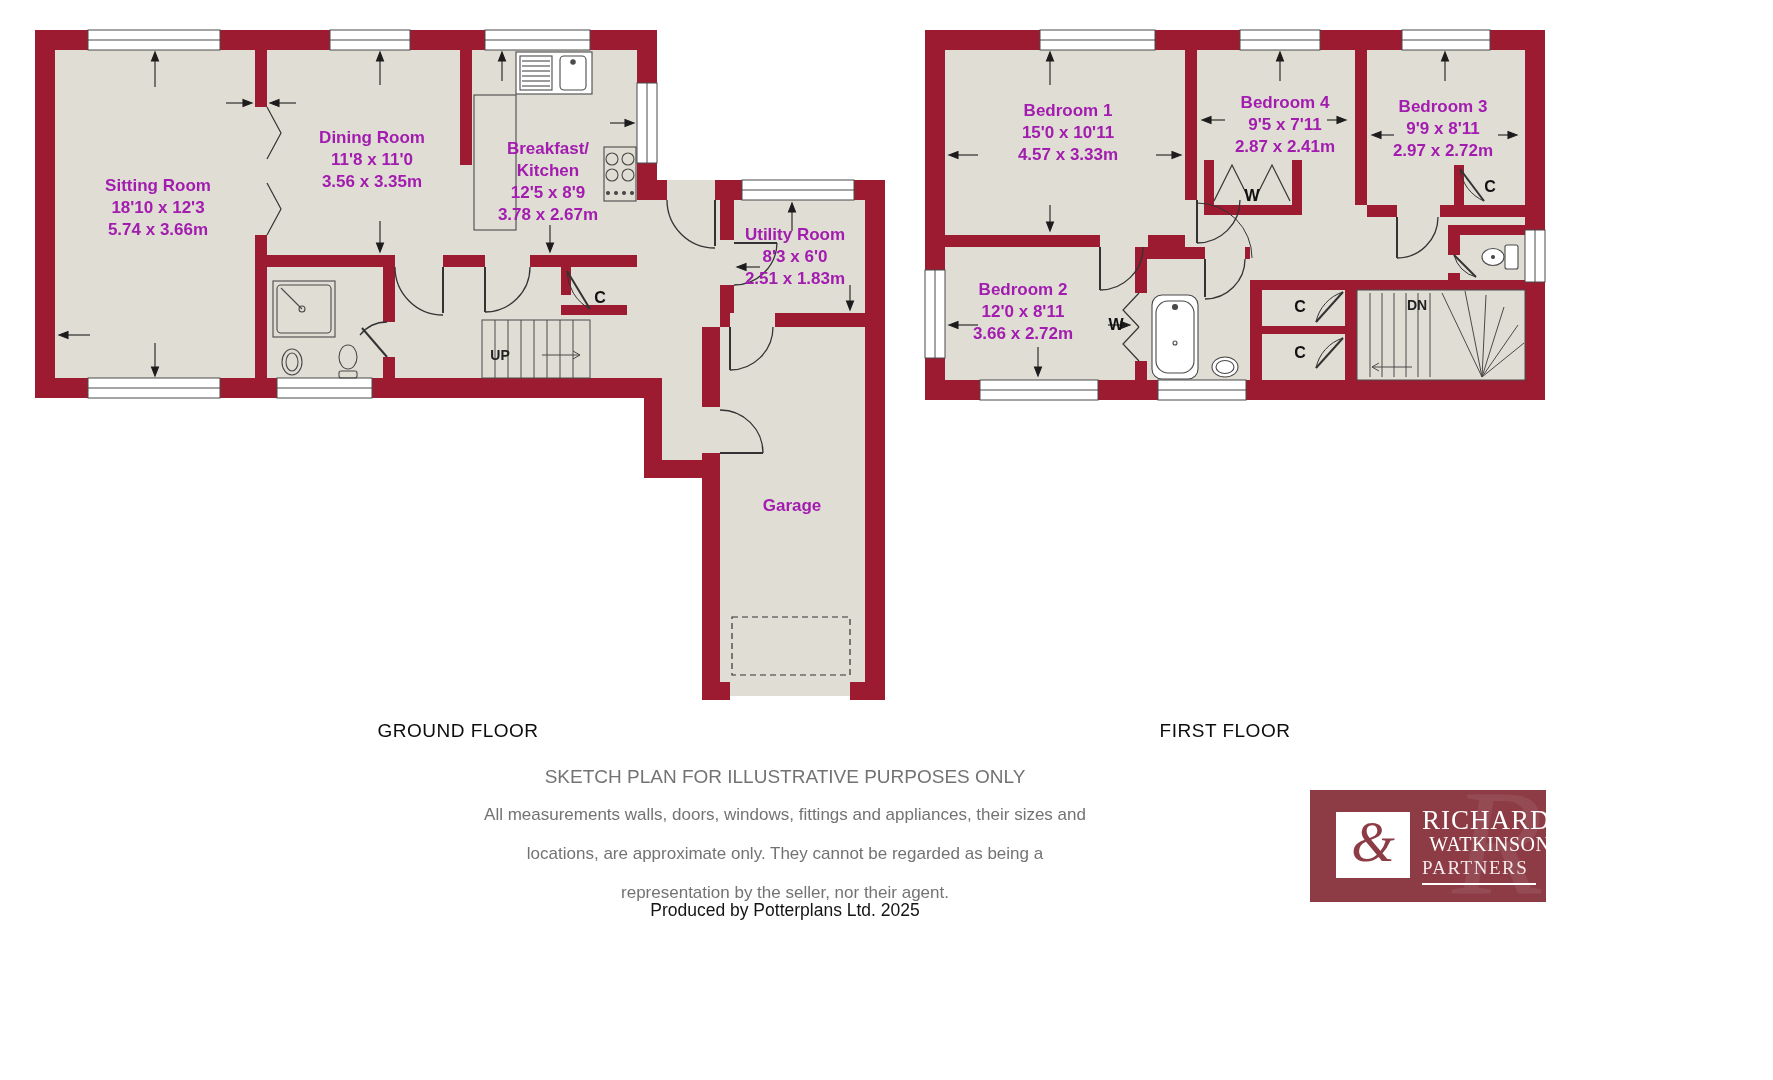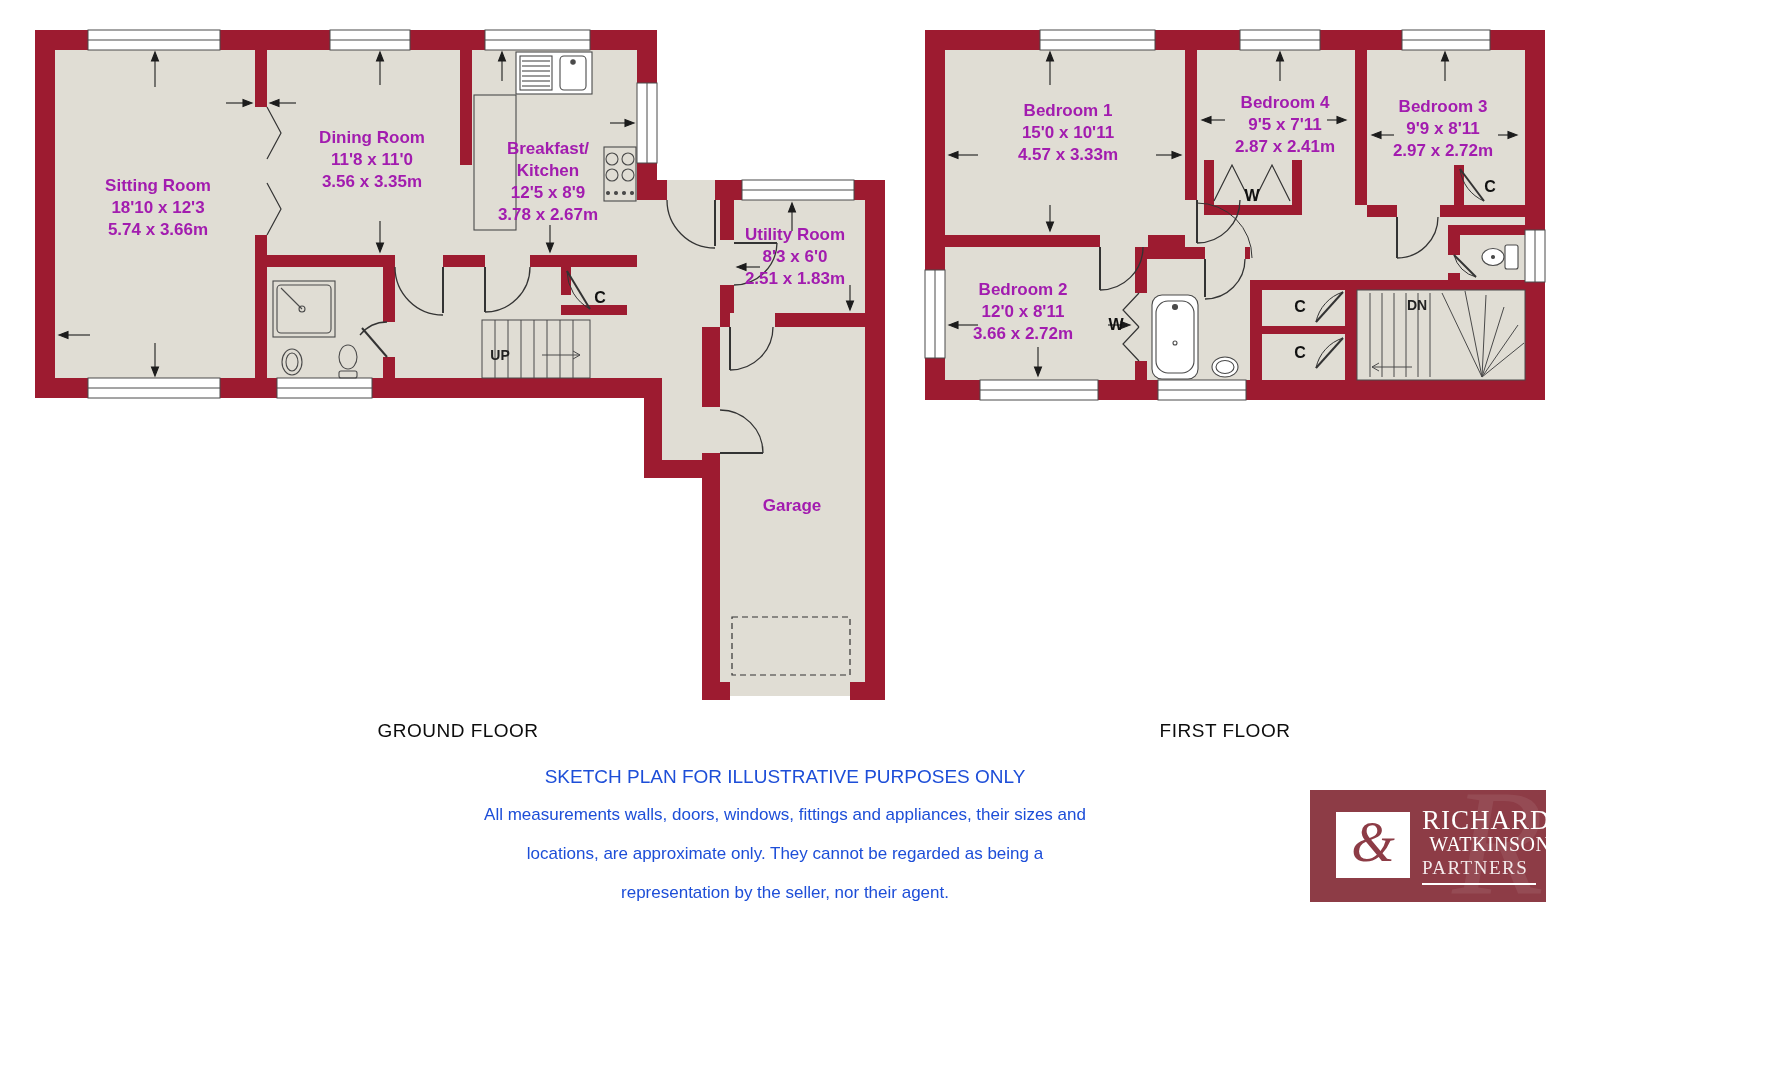--- a/index.html
+++ b/index.html
@@ -7,21 +7,21 @@
          font-family:"Liberation Sans",sans-serif;color:#111;}
   svg{position:absolute;}
   .room-label{position:absolute;transform:translate(-50%,-50%);text-align:center;
     font-weight:bold;font-size:17px;line-height:22px;white-space:nowrap;color:#a21caf;}
   .small-label{position:absolute;transform:translate(-50%,-50%);font-weight:bold;
     font-size:16px;color:#111;}
   .tiny-label{position:absolute;transform:translate(-50%,-50%);font-weight:600;
     font-size:14px;color:#222;}
   .floor-title{position:absolute;transform:translate(-50%,-50%);font-weight:normal;
     font-size:19px;letter-spacing:.5px;color:#0c0c0c;}
-  .footer-block{position:absolute;left:400px;top:766px;width:770px;text-align:center;color:#1d4ed8;}
+  .footer-block{position:absolute;left:400px;top:766px;width:770px;text-align:center;color:#737373;}
   .footer-title{font-size:19px;margin-bottom:14px;}
   .footer-line{font-size:17px;line-height:26px;margin-top:13px;}
   .footer-credit{position:absolute;left:400px;top:900px;width:770px;text-align:center;
     font-size:17.5px;color:#141414;}
   
   .logo{position:absolute;left:1310px;top:790px;width:236px;height:112px;background:#8D3C46;overflow:hidden;}
   .logo-watermark{position:absolute;right:2px;top:-34px;font-family:"Liberation Serif",serif;
     font-style:italic;font-size:150px;color:rgba(255,255,255,0.08);pointer-events:none;}
   .logo-box{position:absolute;left:26px;top:22px;width:74px;height:66px;background:#fff;
     display:flex;align-items:center;justify-content:center;}
@@ -414,20 +414,21 @@
   <div class="small-label" style="left:1300px;top:353px">C</div>
   <div class="tiny-label" style="left:1417px;top:305px">DN</div>
   <div class="floor-title" style="left:1225px;top:731px">FIRST FLOOR</div>
 
   <div class="footer-block">
     <div class="footer-title">SKETCH PLAN FOR ILLUSTRATIVE PURPOSES ONLY</div>
     <div class="footer-line">All measurements walls, doors, windows, fittings and appliances, their sizes and</div>
     <div class="footer-line">locations, are approximate only. They cannot be regarded as being a</div>
     <div class="footer-line">representation by the seller, nor their agent.</div>
   </div>
+  <div class="footer-credit">Produced by Potterplans Ltd. 2025</div>
 
   <div class="logo">
     <div class="logo-watermark">R</div>
     <div class="logo-box">
       <span class="logo-amp">&amp;</span>
     </div>
     <div class="logo-text">
       <div class="logo-l1">RICHARD</div>
       <div class="logo-l2">WATKINSON</div>
       <div class="logo-l3">PARTNERS</div>

